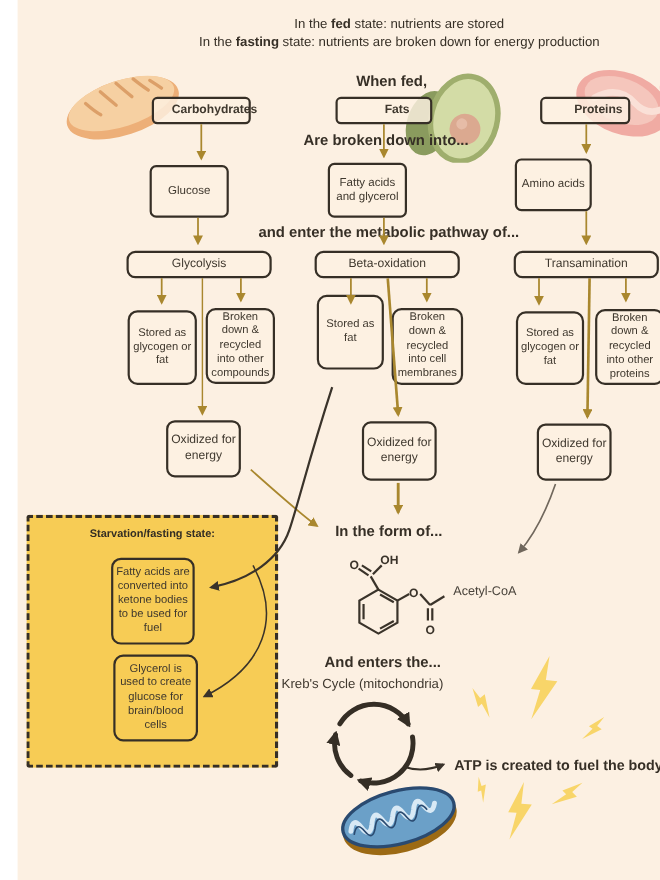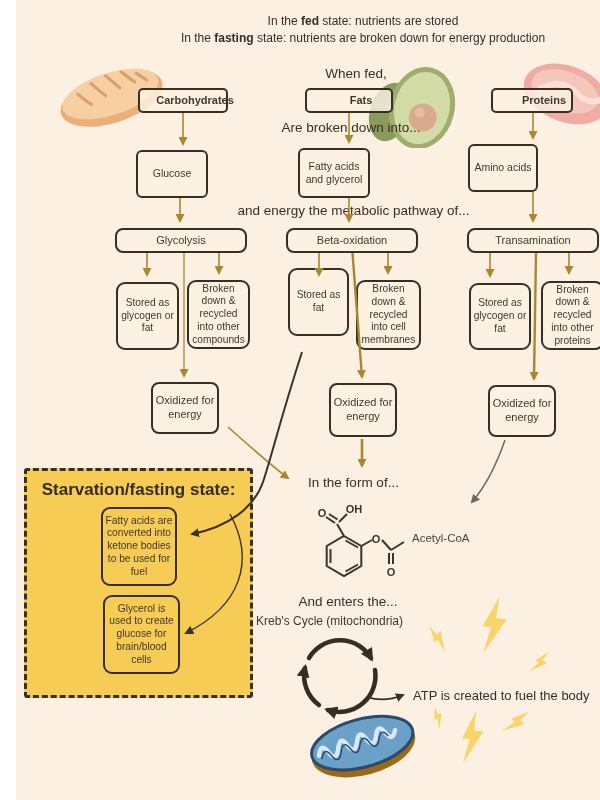--- a/index.html
+++ b/index.html
@@ -7,27 +7,27 @@
   #canvas{position:relative;width:600px;height:800px;background:#fcf0e2;overflow:hidden;margin-left:16px;}
   .layer{position:absolute;left:0;top:0;pointer-events:none;}
   .node{position:absolute;border:2px solid #362f26;border-radius:7px;
         background:rgba(252,240,226,.82);display:flex;align-items:center;justify-content:center;
         text-align:center;color:#3f382e;padding:2px;box-sizing:border-box;line-height:1.25;z-index:3;}
   .node.top{font-size:11px;font-weight:bold;border-radius:5px;padding-left:26px;}
   .node.prod{font-size:10.5px;border-radius:6px;}
   .node.path{font-size:11px;border-radius:8px;}
   .node.small{font-size:10.2px;border-width:2.5px;border-radius:9px;}
   .node.oxid{font-size:11px;border-radius:8px;}
-  .h{position:absolute;font-weight:normal;font-size:13.5px;color:#362f26;text-align:center;z-index:2;}
+  .h{position:absolute;font-weight:bold;font-size:13.5px;color:#362f26;text-align:center;z-index:2;}
   .t{position:absolute;font-size:12px;color:#3f382e;z-index:2;}
   #header{position:absolute;left:94px;top:13px;width:506px;text-align:center;
           font-size:12px;color:#362f26;line-height:17px;z-index:2;}
   #starvation-panel{position:absolute;left:8px;top:468px;width:229px;height:230px;
           background:#f7cc55;border:3px dashed #362f26;border-radius:3px;box-sizing:border-box;z-index:1;}
-  #starvation-panel .title{margin-top:9px;text-align:center;font-weight:bold;font-size:17px;color:#332d24;}
+  #starvation-panel .title{margin-top:9px;text-align:center;font-weight:bold;font-size:10px;color:#332d24;}
   #starvation-panel .node{background:transparent;}
 </style>
 </head>
 <body>
 
 <div id="canvas">
 
   <svg class="layer" style="left:36px;top:54px;z-index:0" width="118" height="80">
     <g transform="rotate(-18 59 42)">
       <ellipse cx="59" cy="44" rx="53" ry="25" fill="#edaf78"></ellipse>
@@ -81,21 +81,21 @@
     </g>
   </svg>
 
   <div id="header">
     <div><span>In the </span><b>fed</b><span> state: nutrients are stored</span></div>
     <div><span>In the </span><b>fasting</b><span> state: nutrients are broken down for energy production</span></div>
   </div>
 
   <div class="h" style="left:270px;top:66px;width:140px">When fed,</div>
   <div class="h" style="left:240px;top:120px;width:190px">Are broken down into...</div>
-  <div class="h" style="left:200px;top:203px;width:275px">and energy the metabolic pathway of...</div>
+  <div class="h" style="left:200px;top:203px;width:275px">and enter the metabolic pathway of...</div>
   <div class="h" style="left:270px;top:475px;width:135px">In the form of...</div>
   <div class="h" style="left:262px;top:594px;width:140px">And enters the...</div>
   <div class="t" style="left:240px;top:614px;width:185px;text-align:left">Kreb's Cycle (mitochondria)</div>
   <div class="h" style="left:397px;top:688px;white-space:nowrap;font-size:13px;text-align:right">ATP is created to fuel the body</div>
   <div class="t" style="left:396px;top:532px;font-size:11.5px;color:#4a443c">Acetyl-CoA</div>
 
   <div class="node top" style="left:122px;top:88px;width:90px;height:25px">Carbohydrates</div>
   <div class="node prod" style="left:120px;top:150px;width:72px;height:48px">Glucose</div>
   <div class="node path" style="left:99px;top:228px;width:132px;height:25px">Glycolysis</div>
   <div class="node small" style="left:100px;top:282px;width:63px;height:68px">Stored as glycogen or fat</div>

